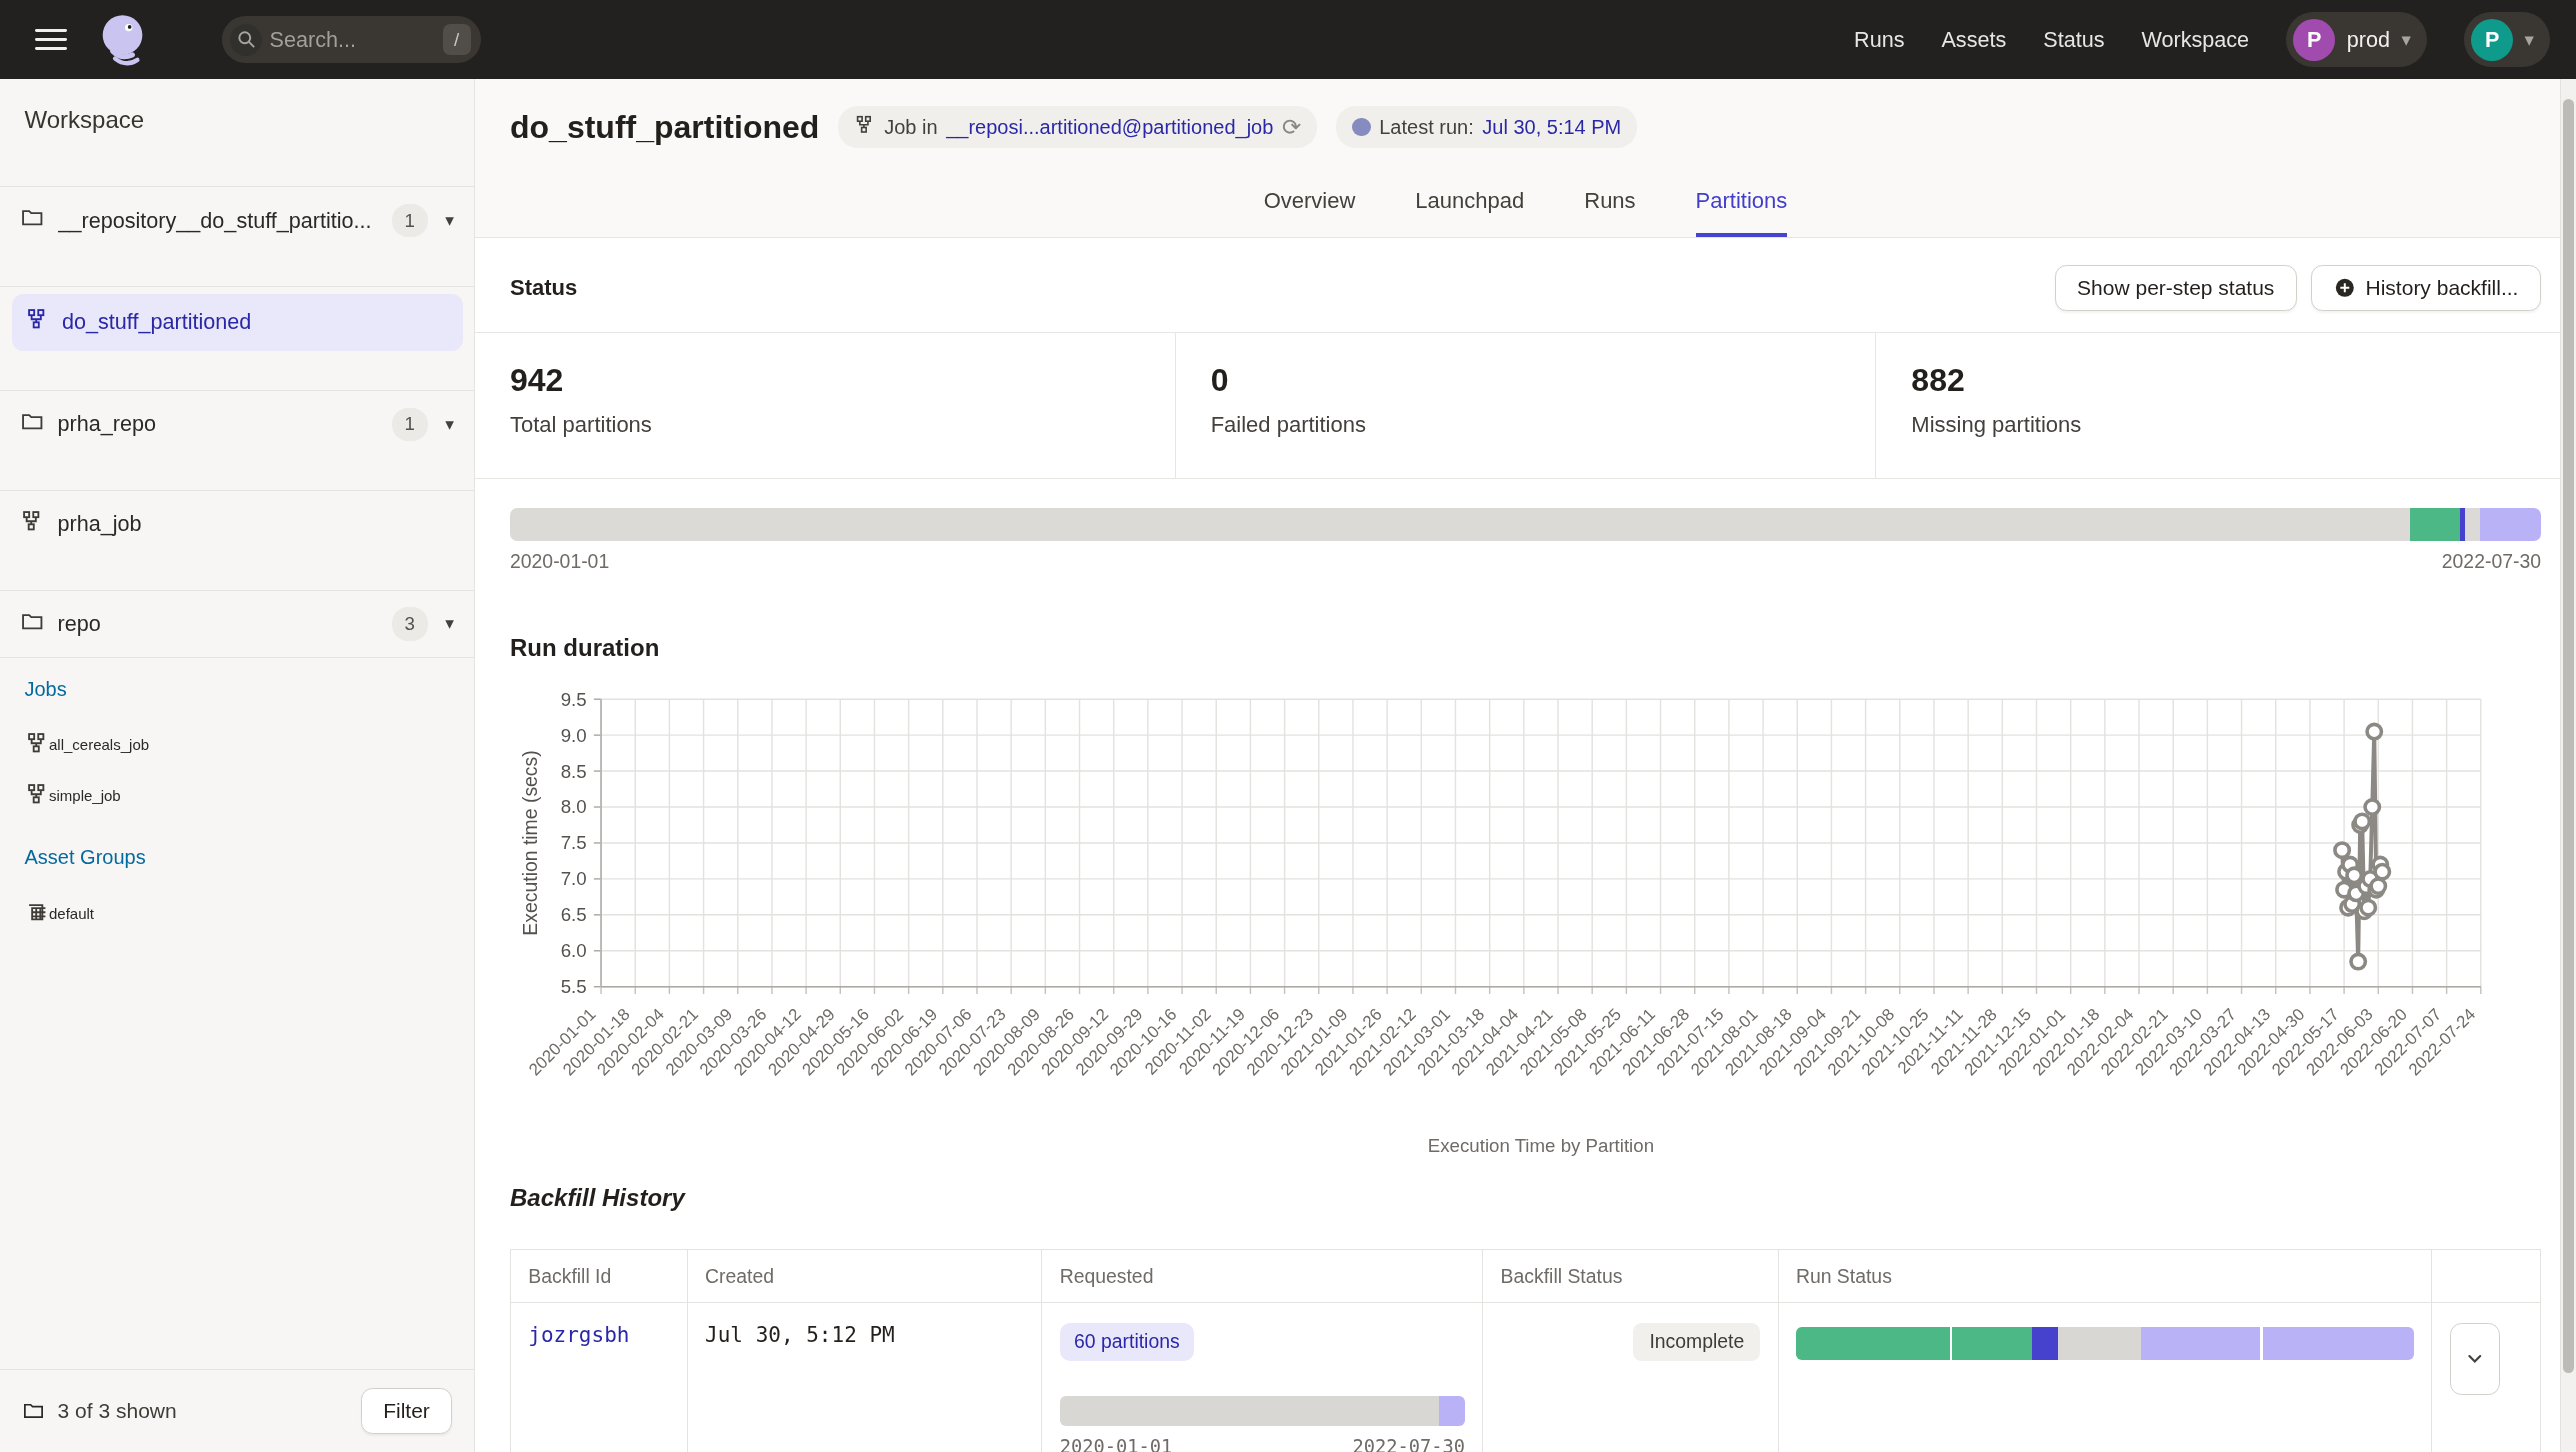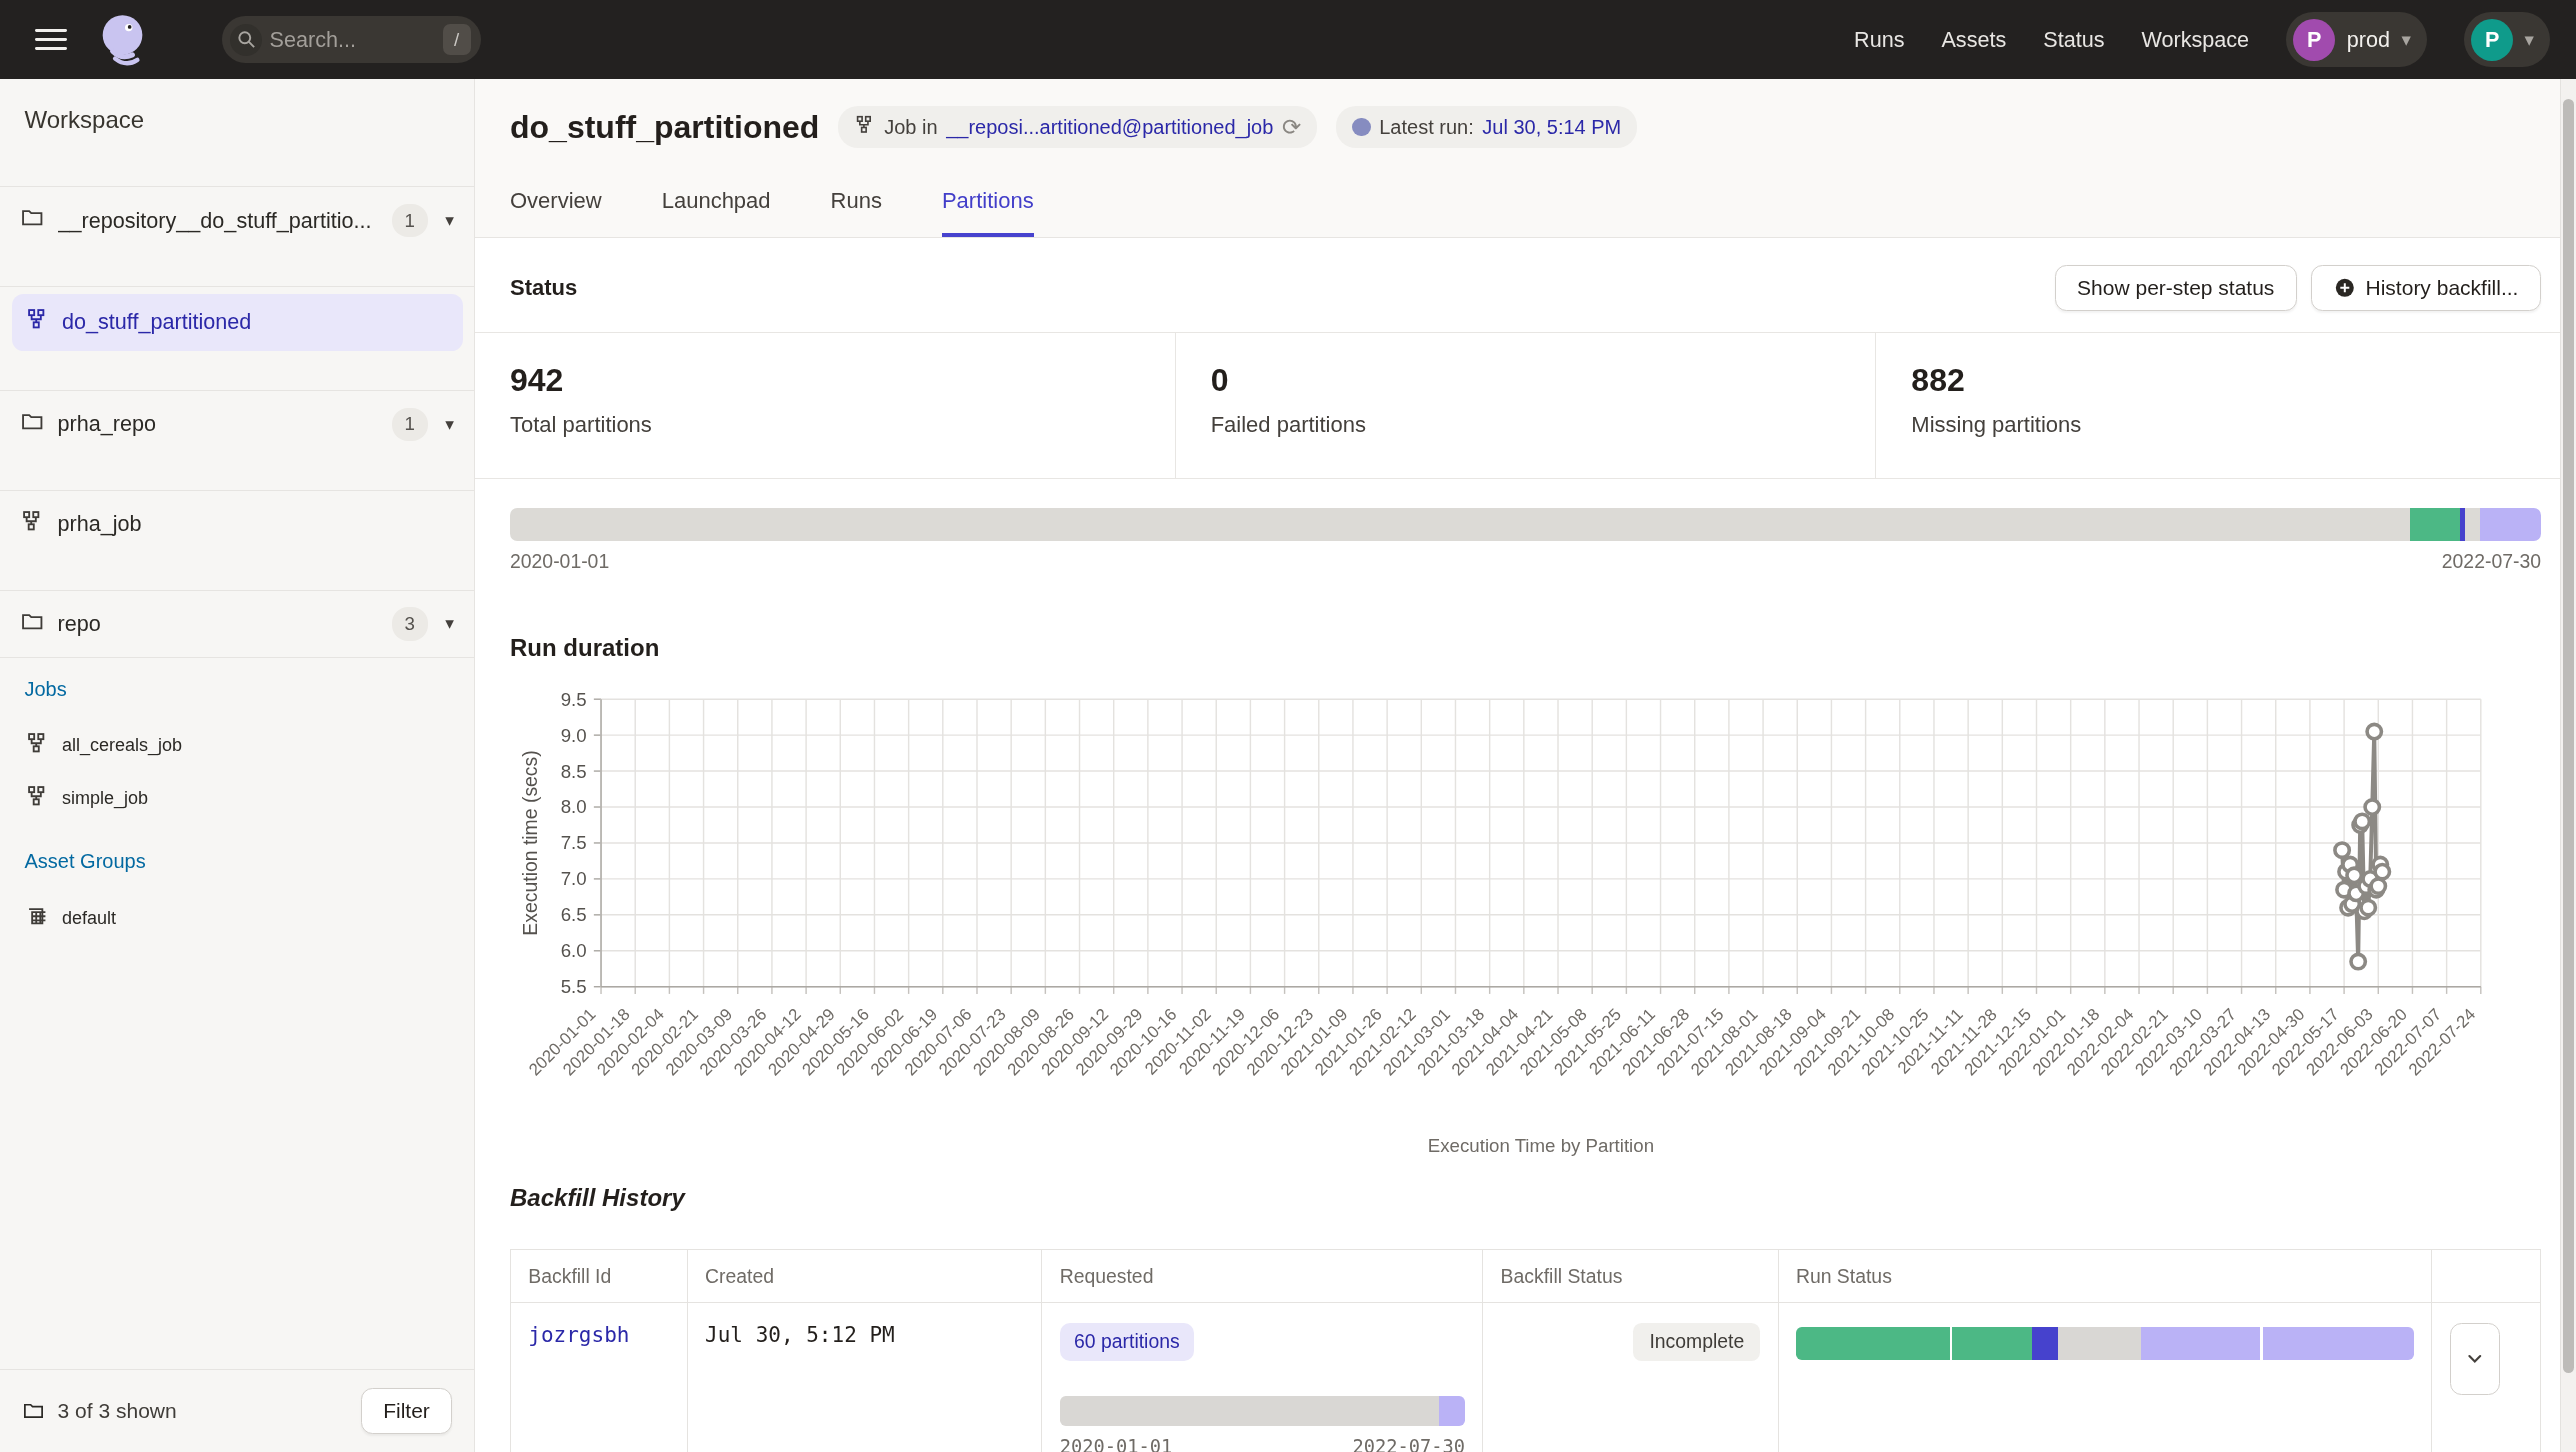--- a/index.html
+++ b/index.html
@@ -32,36 +32,36 @@
   .sb-title { font-size:24px; color:#38352F; padding:27px 24.5px 20px; }
   .repo-row { border-top:1.4px solid #E6E4E1; min-height:68px; display:flex; align-items:center; padding:0 20px; gap:13px; font-size:21.6px; color:#2B2925; cursor:pointer;margin-top:32px; }
   .repo-row:last-of-type { border-bottom:1.4px solid #E6E4E1; }
   .repo-label { white-space:nowrap; overflow:hidden; text-overflow:ellipsis; flex:1 1 auto; }
   .count-badge { background:#ECEAE6; color:#55524E; border-radius:16px; font-size:18.7px; padding:5.8px 13px; flex:none; }
   .row-caret { color:#44403C; font-size:17.3px; flex:none; margin-left:4.3px; }
   .repo-row.sel-wrap { padding:7.2px 11.5px; }
   .sel-pill { background:#E9E7FA; border-radius:11.5px; display:flex; align-items:center; gap:13px; padding:13px 13px; width:100%; color:#2B28A8; }
   .sb-section { padding:20px 24.5px 5.8px; }
   .sb-sec-title { color:#0369a1; font-size:20px; margin-bottom:18.7px; }
-  .sb-item { display:flex; align-items:center; gap:13px; font-size:18px; color:#2B2925; padding:11.5px 0; cursor:pointer; }
+  .sb-item { display:flex; align-items:center; font-size:15px; color:#2B2925; padding:11.5px 0; cursor:pointer; }
   .sb-bottom { margin-top:auto; border-top:1.4px solid #E6E4E1; height:83px; display:flex; align-items:center; padding:0 21.6px; gap:13px; background:#F7F6F4; }
   .sb-shown { font-size:21px; color:#3F3C38; }
   .btn { background:#FFFFFF; border:1.4px solid #D3D0CC; border-radius:11.5px; font-size:21px; color:#231F1C; padding:0 21.6px; height:46px; display:inline-flex; align-items:center; gap:10px; cursor:pointer; box-shadow:0 1.4px 2.2px rgba(0,0,0,0.05); font-family:"Liberation Sans",sans-serif; }
   .sb-bottom .btn { margin-left:auto; }
 
   
   .main { flex:1; background:#FFFFFF; overflow:hidden; position:relative; }
   .mhead { background:#FAF9F7; padding:27px 35px 0; border-bottom:1.4px solid #E7E5E2; }
   .title-row { display:flex; align-items:center; gap:18.7px; }
   .page-title { font-size:32px; font-weight:bold; color:#231F1C; }
   .tag-pill { background:#F0EFEC; border-radius:20px; height:42px; display:flex; align-items:center; gap:8.6px; padding:0 16px; font-size:20px; color:#44403C; }
   .tag-pill a { color:#2B28A8; text-decoration:none; cursor:pointer; }
   .refresh { color:#8A8782; font-size:23px; cursor:pointer; }
   .run-dot { width:18.7px; height:18.7px; border-radius:50%; background:#868CC0; }
-  .tabs { display:flex; gap:60px; margin-top:40px; }
+  .tabs { display:flex; gap:60px; margin-top:40px;justify-content:center; }
   .tab { font-size:22px; color:#44403C; padding-bottom:18.7px; cursor:pointer; border-bottom:4.3px solid transparent; }
   .tab.active { color:#423EC9; border-bottom-color:#4743CE; }
 
   .sec-row { display:flex; align-items:center; padding:27px 35px 21.6px; }
   .sec-title { font-size:22px; font-weight:bold; }
   .sec-actions { margin-left:auto; display:flex; gap:14.4px; }
 
   .stats { display:flex; border-top:1.4px solid #E8E6E3; border-bottom:1.4px solid #E8E6E3; }
   .stat { flex:1; padding:29px 35px 40px; }
   .stat + .stat { border-left:1.4px solid #E8E6E3; }

